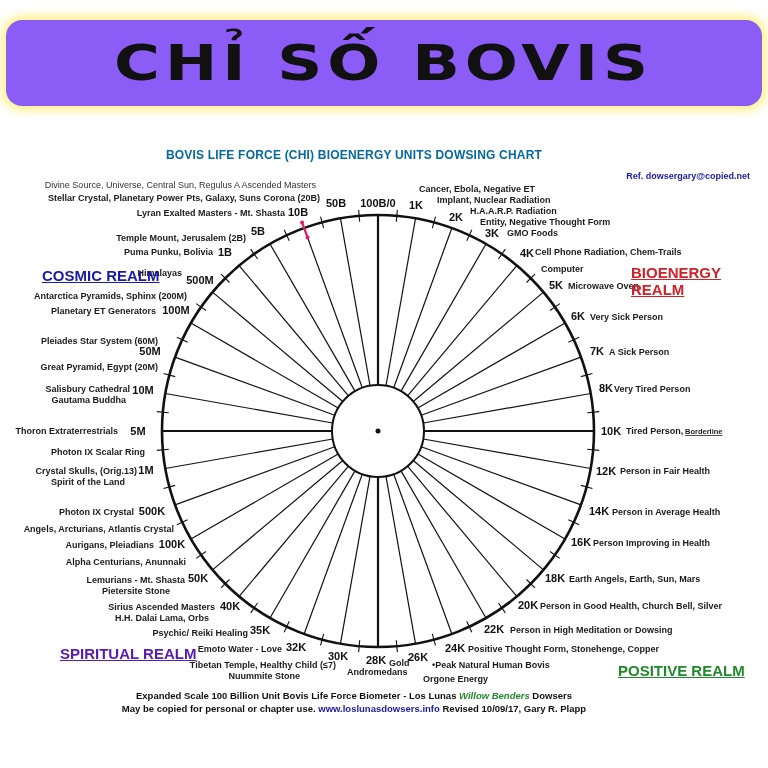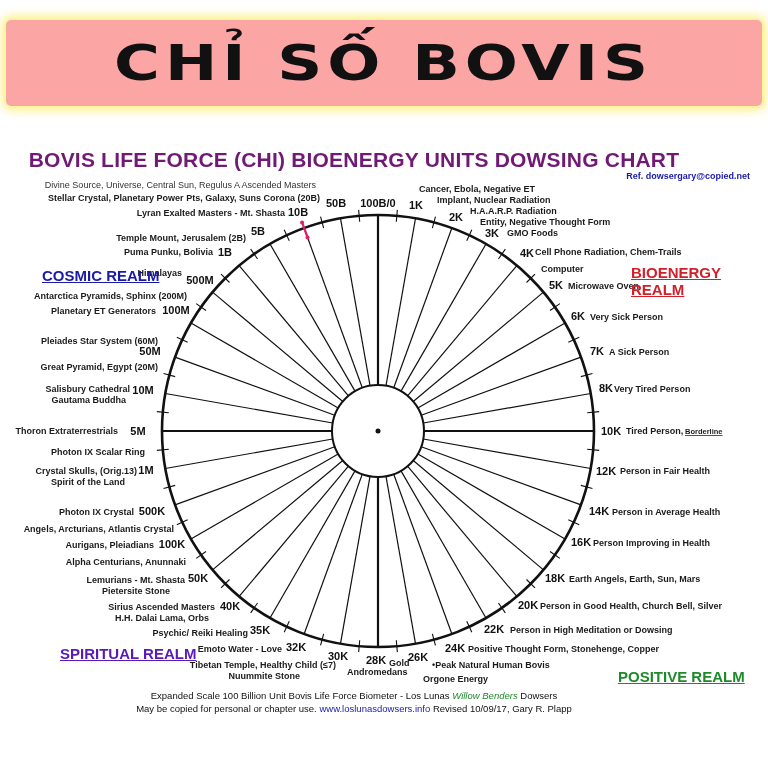--- a/index.html
+++ b/index.html
@@ -1,27 +1,27 @@
 <!DOCTYPE html>
 <html><head>
 <meta charset="utf-8">
 <style>
   html,body{margin:0;padding:0;background:#fff;}
   body{width:768px;height:768px;position:relative;overflow:hidden;font-family:"Liberation Sans",sans-serif;}
-  .banner{position:absolute;left:6px;top:20px;width:756px;height:86px;background:#fca5a5;border-radius:5px;
+  .banner{position:absolute;left:6px;top:20px;width:756px;height:86px;background:#8b5cf6;border-radius:16px;
     box-shadow:0 0 10px 4px rgba(253,226,26,0.55);display:flex;align-items:center;justify-content:center;}
   .banner-text{font-family:"DejaVu Sans",sans-serif;font-weight:bold;font-size:50px;letter-spacing:4px;color:#111;transform:scaleX(1.25);}
-  .chart-title{position:absolute;left:0;width:708px;top:148px;text-align:center;font-weight:bold;font-size:21px;color:#701a75;letter-spacing:0.2px;}
+  .chart-title{position:absolute;left:0;width:708px;top:148px;text-align:center;font-weight:bold;font-size:12px;color:#0369a1;letter-spacing:0.2px;}
   .ref{position:absolute;right:18px;top:171px;font-size:9px;font-weight:bold;color:#1a1aa8;}
   svg{position:absolute;left:0;top:0;}
   .lbl{font-family:"Liberation Sans",sans-serif;font-weight:bold;font-size:9px;fill:#1a1a1a;}
   .lbl-big{font-family:"Liberation Sans",sans-serif;font-weight:bold;font-size:11px;fill:#111;}
   .lbl-light{font-family:"Liberation Sans",sans-serif;font-size:9px;fill:#333;}
   .realm{position:absolute;font-size:15px;font-weight:bold;text-decoration:underline;}
-  .footer{position:absolute;left:0;width:708px;text-align:center;font-weight:normal;font-size:9.5px;color:#111;}
+  .footer{position:absolute;left:0;width:708px;text-align:center;font-weight:bold;font-size:9.5px;color:#111;}
   .footer .green{color:#1f8a2a;font-style:italic;}
   .footer .blue{color:#1a1aa8;text-align:center;}
 </style>
 </head>
 <body>
 
 <div class="banner">
   <span class="banner-text">CHỈ SỐ BOVIS</span>
 </div>
 
@@ -193,20 +193,20 @@
     <text x="593" y="546" text-anchor="start" class="lbl">Person Improving in Health</text>
     <text x="569" y="582" text-anchor="start" class="lbl">Earth Angels, Earth, Sun, Mars</text>
     <text x="540" y="609" text-anchor="start" class="lbl">Person in Good Health, Church Bell, Silver</text>
     <text x="510" y="633" text-anchor="start" class="lbl">Person in High Meditation or Dowsing</text>
     <text x="468" y="652" text-anchor="start" class="lbl">Positive Thought Form, Stonehenge, Copper</text>
   </svg>
 
 <div class="realm" style="left:42px;top:267px;color:#1a1aa8;">COSMIC REALM</div>
 <div class="realm" style="left:631px;top:264px;color:#d0202a;">BIOENERGY REALM</div>
 <div class="realm" style="left:60px;top:645px;color:#5a1ab8;text-decoration:underline;">SPIRITUAL REALM</div>
-<div class="realm" style="left:618px;top:662px;color:#1f8a2a;margin-top:6px;">POSITIVE REALM</div>
+<div class="realm" style="left:618px;top:662px;color:#1f8a2a;">POSITIVE REALM</div>
 
 <div class="footer" style="top:690px;">
   <span>Expanded Scale 100 Billion Unit Bovis Life Force Biometer - Los Lunas </span><span class="green">Willow Benders</span><span> Dowsers</span>
 </div>
 <div class="footer" style="top:703px;">
   <span>May be copied for personal or chapter use.  </span><span class="blue">www.loslunasdowsers.info</span><span>  Revised 10/09/17, Gary R. Plapp</span>
 </div>
 
 </body></html>

